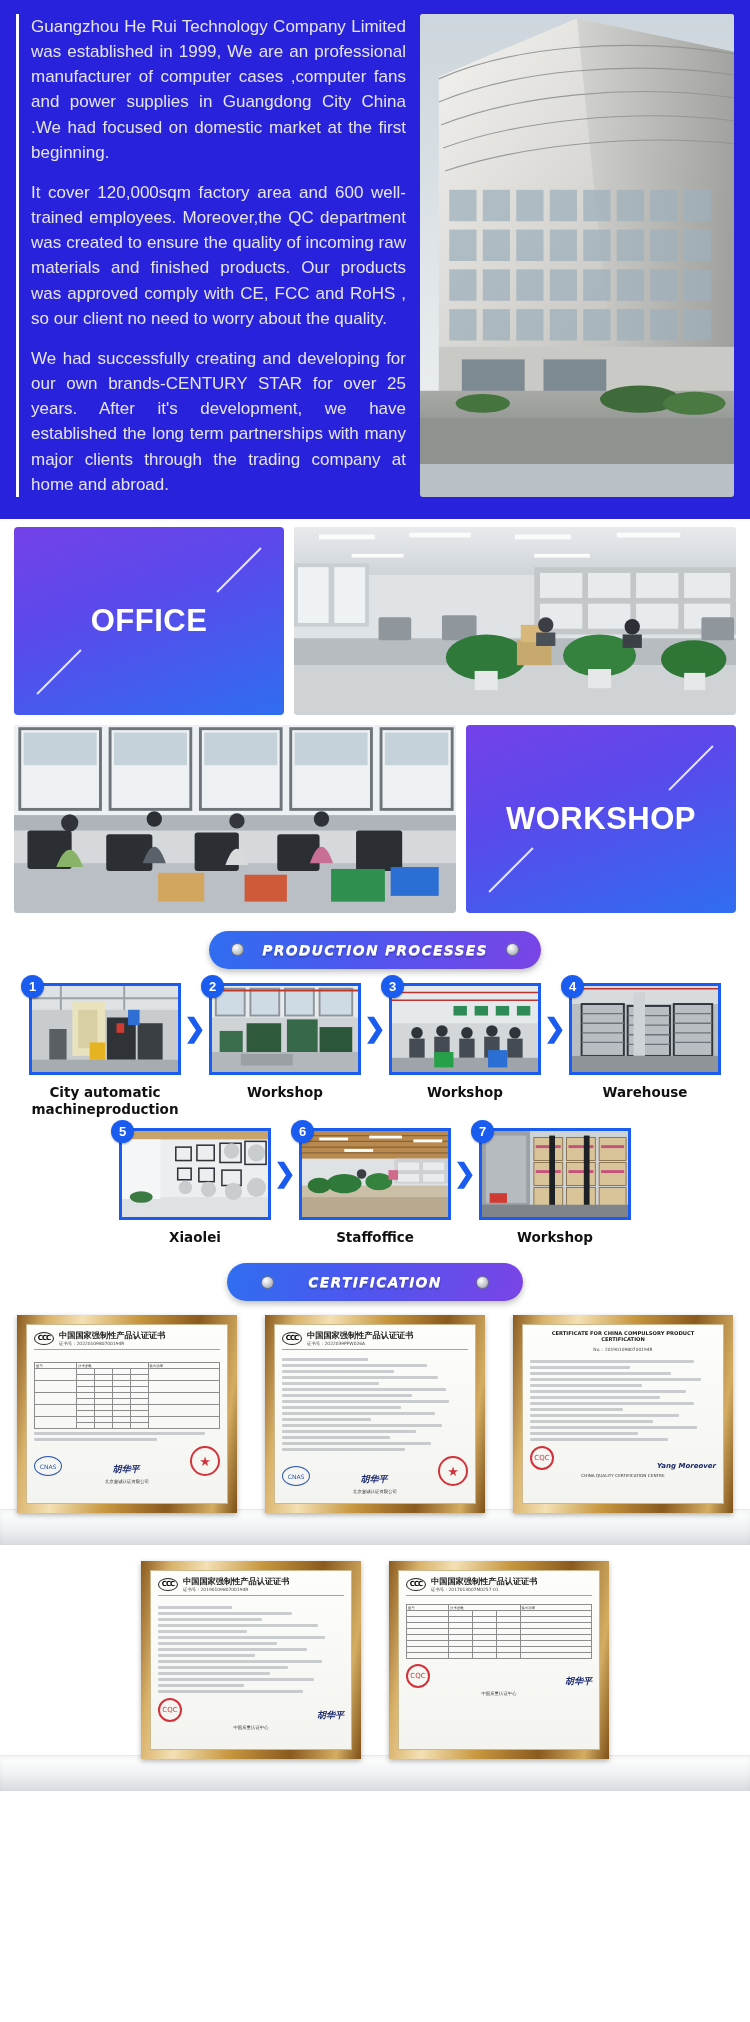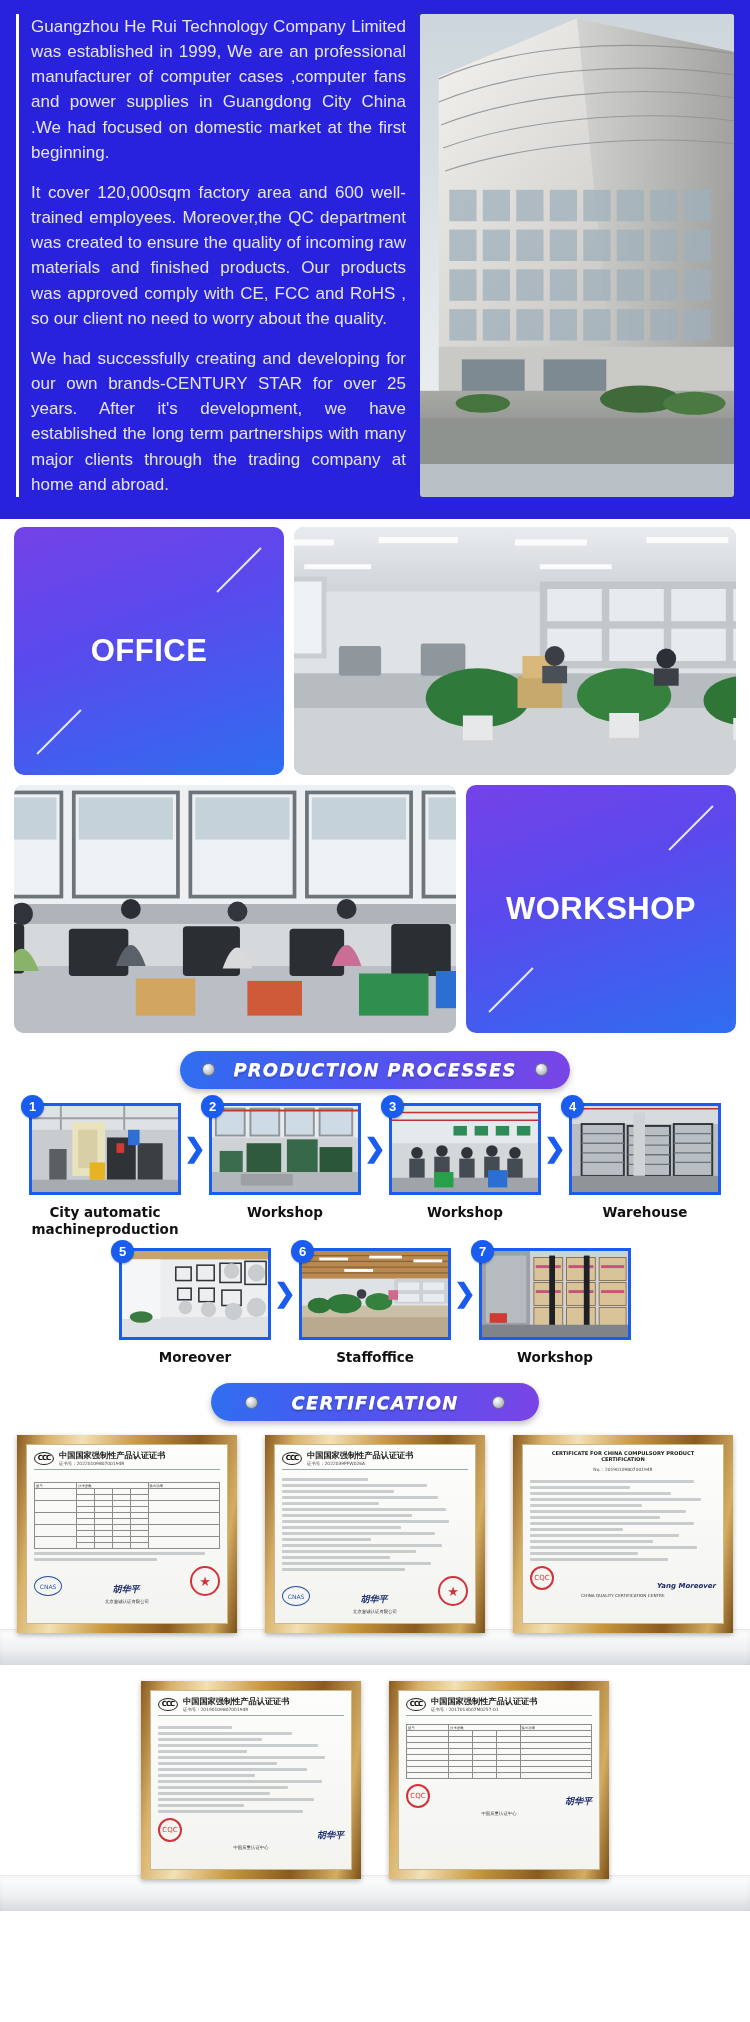--- a/index.html
+++ b/index.html
@@ -52,24 +52,24 @@
   .bldg { position: absolute; inset: 0; }
 
   
   .blocks { padding: 8px 14px 0 14px; }
   .row {
     display: flex;
     gap: 10px;
     margin-bottom: 10px;
   }
   .tile {
-    border-radius: 10px;
+    border-radius: 4px;
     overflow: hidden;
     position: relative;
-    height: 248px;
+    height: 188px;
   }
   .tile-label {
     background: linear-gradient(160deg, #7442e8 0%, #5a49ec 40%, #2f6ef0 100%);
     flex: 0 0 270px;
     display: flex;
     align-items: center;
     justify-content: center;
   }
   .tile-label .txt {
     color: #fff;
@@ -97,21 +97,21 @@
     gap: 18px;
   }
   .banner .bolt {
     width: 13px; height: 13px; border-radius: 50%;
     background: radial-gradient(circle at 35% 32%, #ffffff 0%, #cfd4da 45%, #8d949c 100%);
     border: 1px solid #6f767e;
     flex: 0 0 13px;
   }
   .banner .bt {
     color: #ffffff;
-    font-size: 18px;
+    font-size: 14px;
     font-weight: bold;
     font-style: italic;
     letter-spacing: 1.2px;
     text-shadow: 0 1px 0 #b9c2ff, 0 2px 2px rgba(0,0,0,.35);
     font-family: "DejaVu Sans", sans-serif;
   }
 
   
   .steps { padding: 0 10px; }
   .steps-row { display: flex; align-items: flex-start; justify-content: center; }
@@ -593,21 +593,21 @@
                 <circle cx="116" cy="64" r="9"></circle>
                   <circle cx="140" cy="60" r="10"></circle>
                 <circle cx="114" cy="22" r="8"></circle>
                   <circle cx="140" cy="24" r="9"></circle>
                 </g>
               <rect x="0" y="10" width="40" height="62" fill="#f4f6f7"></rect>
               <ellipse cx="20" cy="70" rx="12" ry="6" fill="#3c7a44"></ellipse>
             </svg>
           </div>
         </div>
-        <div class="step-cap">Moreover</div>
+        <div class="step-cap">Xiaolei</div>
       </div>
 
       <div class="chev">❯</div>
 
       <div class="step">
         <div class="step-img-wrap">
           <span class="step-num">6</span>
           <div class="step-img">
             <svg viewBox="0 0 152 92" preserveAspectRatio="xMidYMid slice" style="width:100%;height:100%">
               <rect width="152" height="92" fill="#dfe2e4"></rect>

